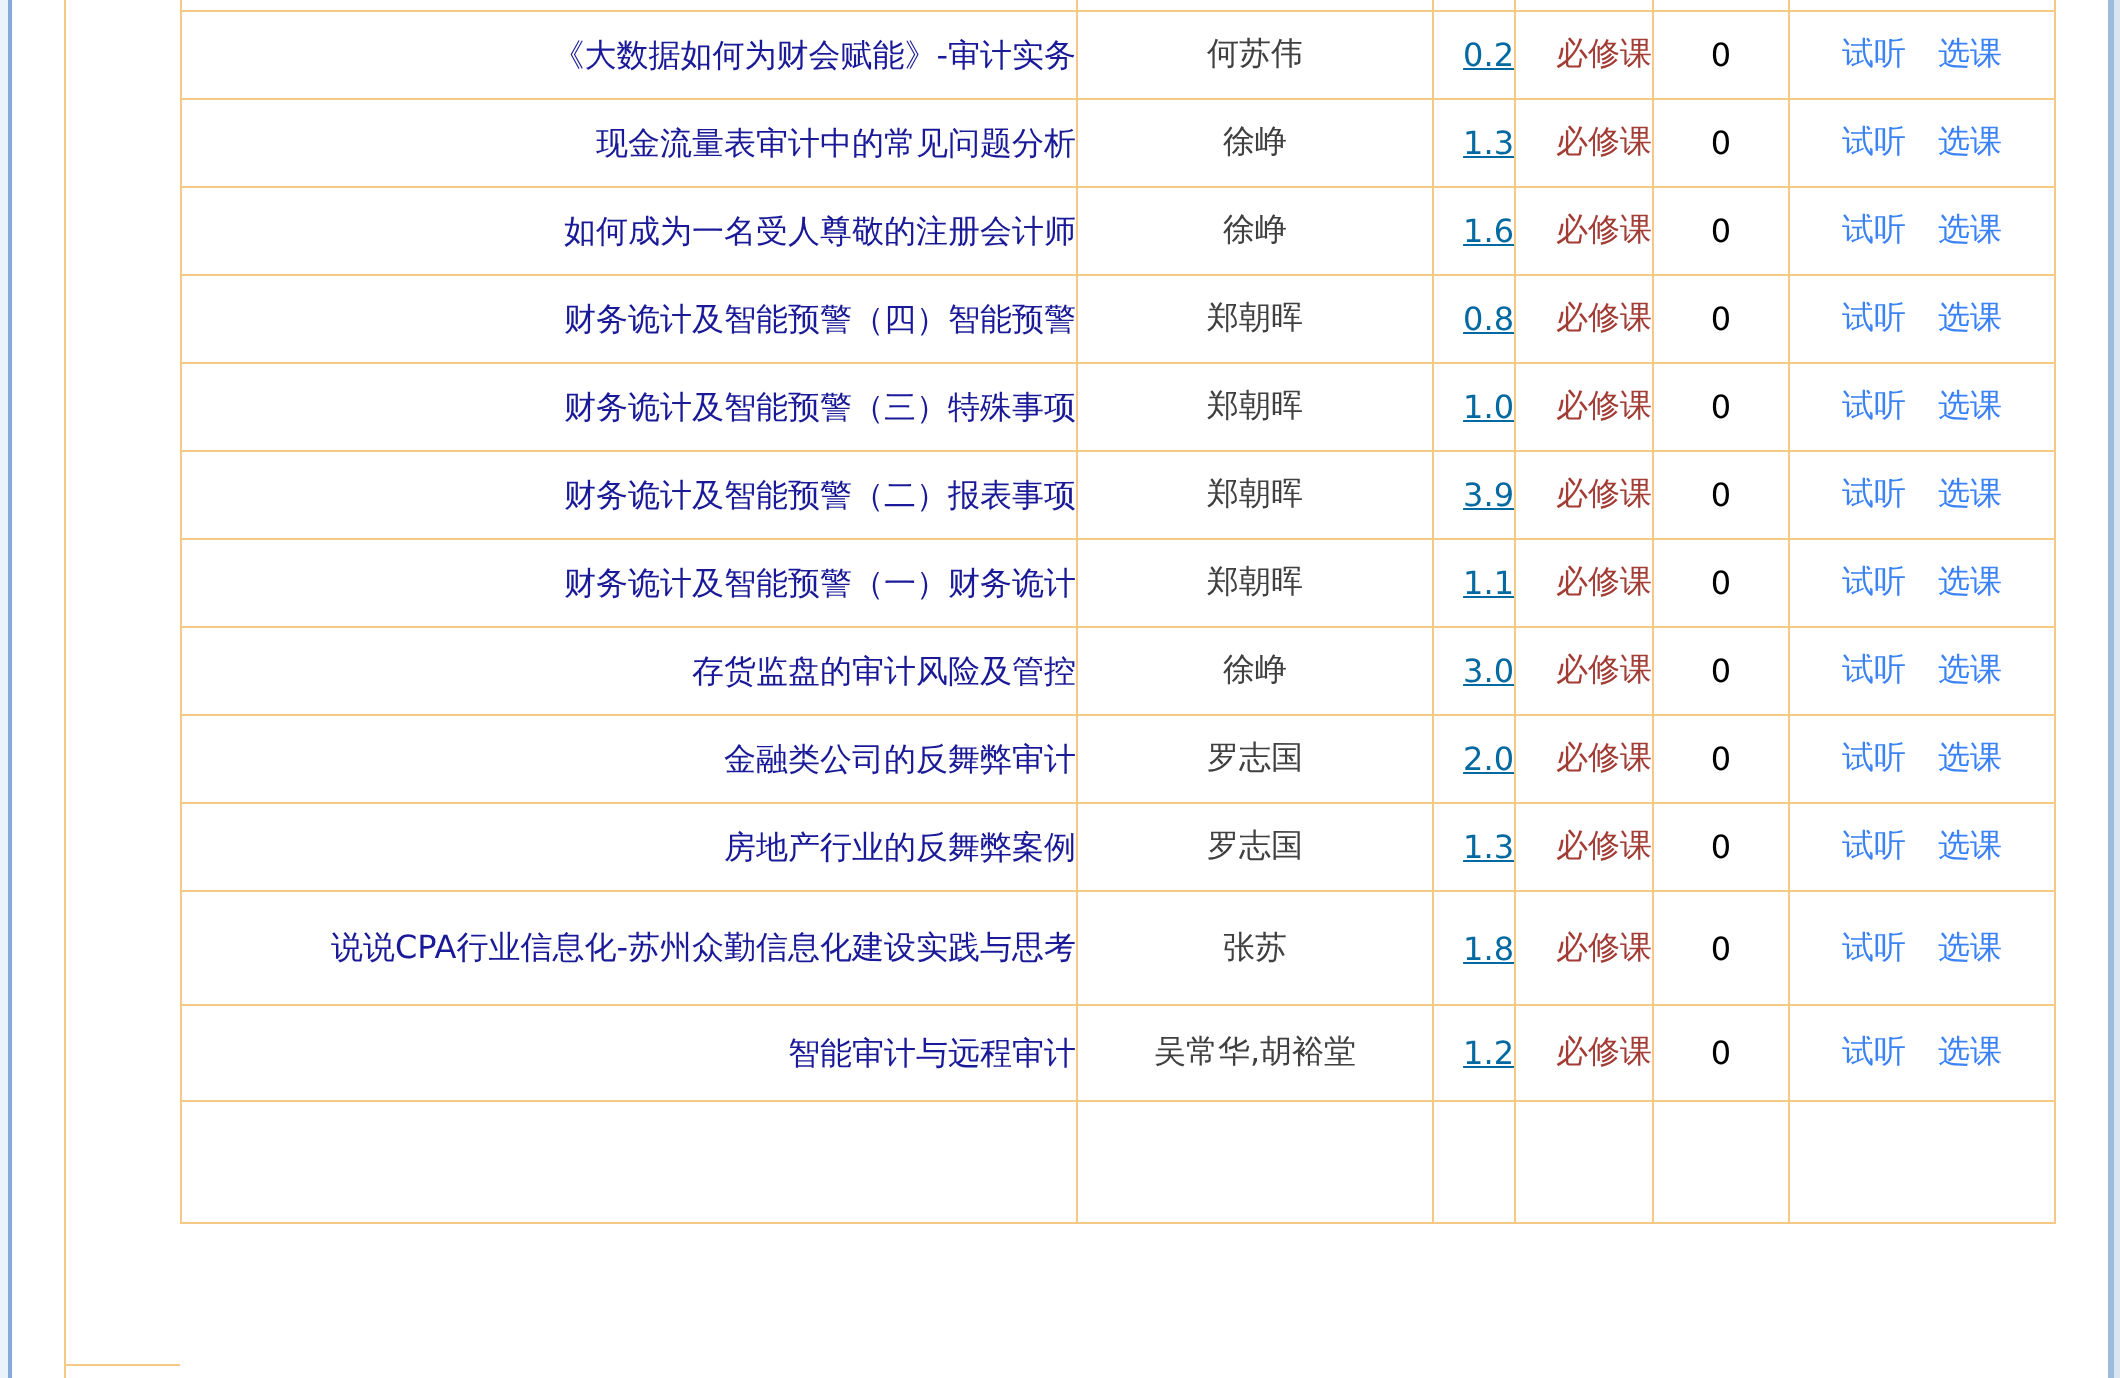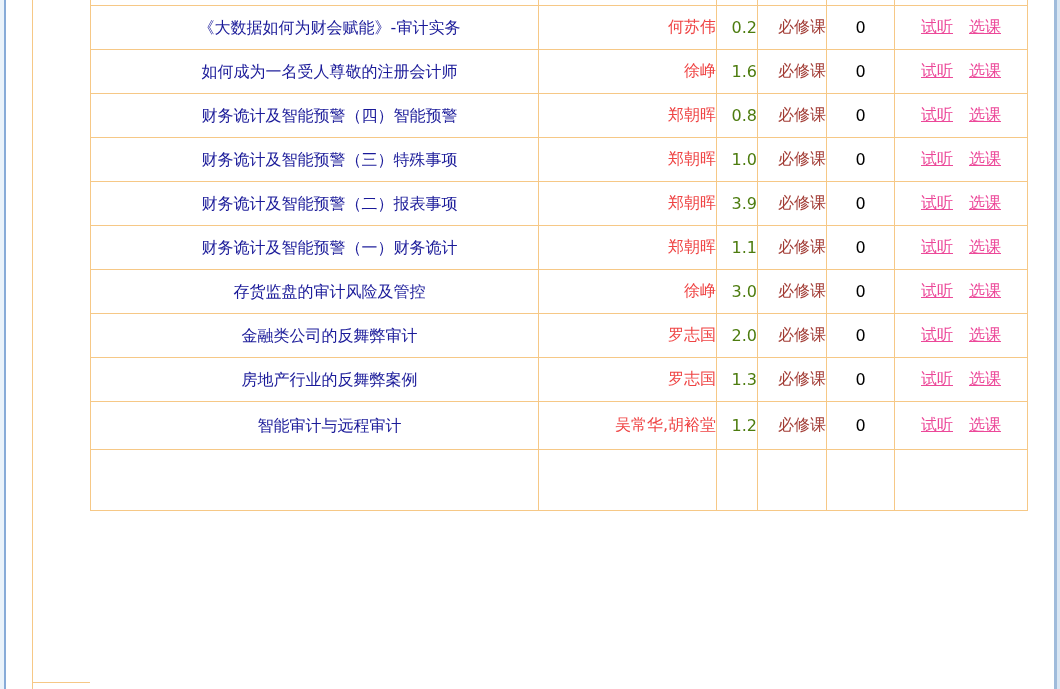--- a/index.html
+++ b/index.html
@@ -39,33 +39,32 @@
     vertical-align: middle;
     overflow: hidden;
   }
   tr.row-filler-top td    { height: 43px; }
   tr.course-row td        { height: 43px; }
   tr.course-row.tall td   { height: 56px; }
   tr.course-row.last td   { height: 47px; margin-left: 10px; }
   tr.row-filler-bottom td { height: 60px; }
 
   td.cell-course {
-    text-align: center;
+    text-align: right;
     text-indent: 30px;
     line-height: 28px;
     color: #1a1a99;
   }
-  td.cell-instructor { text-align: right; color: #ef4444; }
-  td.cell-credit     { text-align: right; padding-right: 7px; color: #4d7c0f; }
+  td.cell-instructor { text-align: center; color: #404040; }
+  td.cell-credit     { text-align: right; padding-right: 7px; color: #0369a1; text-decoration: underline; }
   td.cell-type       { text-align: right; color: #a23c35; }
   td.cell-count      { text-align: center; color: #000000; }
   td.cell-actions    { text-align: center; white-space: nowrap; }
   td.cell-actions a {
-    color: #ec4899;
-    text-decoration: underline;
+    color: #3b82f6;
     cursor: pointer;
   }
   td.cell-actions a + a { margin-left: 16px; }
 </style>
 </head>
 <body>
 
 <div class="screen">
 
   <div class="left-strip"></div>
@@ -98,20 +97,30 @@
         <td class="cell-credit">0.2</td>
         <td class="cell-type">必修课</td>
         <td class="cell-count">0</td>
         <td class="cell-actions">
           <a>试听</a><a>选课</a>
         </td>
       </tr>
 
 
 
+      <tr class="course-row">
+        <td class="cell-course">现金流量表审计中的常见问题分析</td>
+        <td class="cell-instructor">徐峥</td>
+        <td class="cell-credit">1.3</td>
+        <td class="cell-type">必修课</td>
+        <td class="cell-count">0</td>
+        <td class="cell-actions">
+          <a>试听</a><a>选课</a>
+        </td>
+      </tr>
 
       <tr class="course-row">
         <td class="cell-course">如何成为一名受人尊敬的注册会计师</td>
         <td class="cell-instructor">徐峥</td>
         <td class="cell-credit">1.6</td>
         <td class="cell-type">必修课</td>
         <td class="cell-count">0</td>
         <td class="cell-actions">
           <a>试听</a><a>选课</a>
         </td>
@@ -188,20 +197,30 @@
         <td class="cell-course">房地产行业的反舞弊案例</td>
         <td class="cell-instructor">罗志国</td>
         <td class="cell-credit">1.3</td>
         <td class="cell-type">必修课</td>
         <td class="cell-count">0</td>
         <td class="cell-actions">
           <a>试听</a><a>选课</a>
         </td>
       </tr>
 
+      <tr class="course-row tall">
+        <td class="cell-course">说说CPA行业信息化-苏州众勤信息化建设实践与思考</td>
+        <td class="cell-instructor">张苏</td>
+        <td class="cell-credit">1.8</td>
+        <td class="cell-type">必修课</td>
+        <td class="cell-count">0</td>
+        <td class="cell-actions">
+          <a>试听</a><a>选课</a>
+        </td>
+      </tr>
 
       <tr class="course-row last">
         <td class="cell-course">智能审计与远程审计</td>
         <td class="cell-instructor">吴常华,胡裕堂</td>
         <td class="cell-credit">1.2</td>
         <td class="cell-type">必修课</td>
         <td class="cell-count">0</td>
         <td class="cell-actions">
           <a>试听</a><a>选课</a>
         </td>

